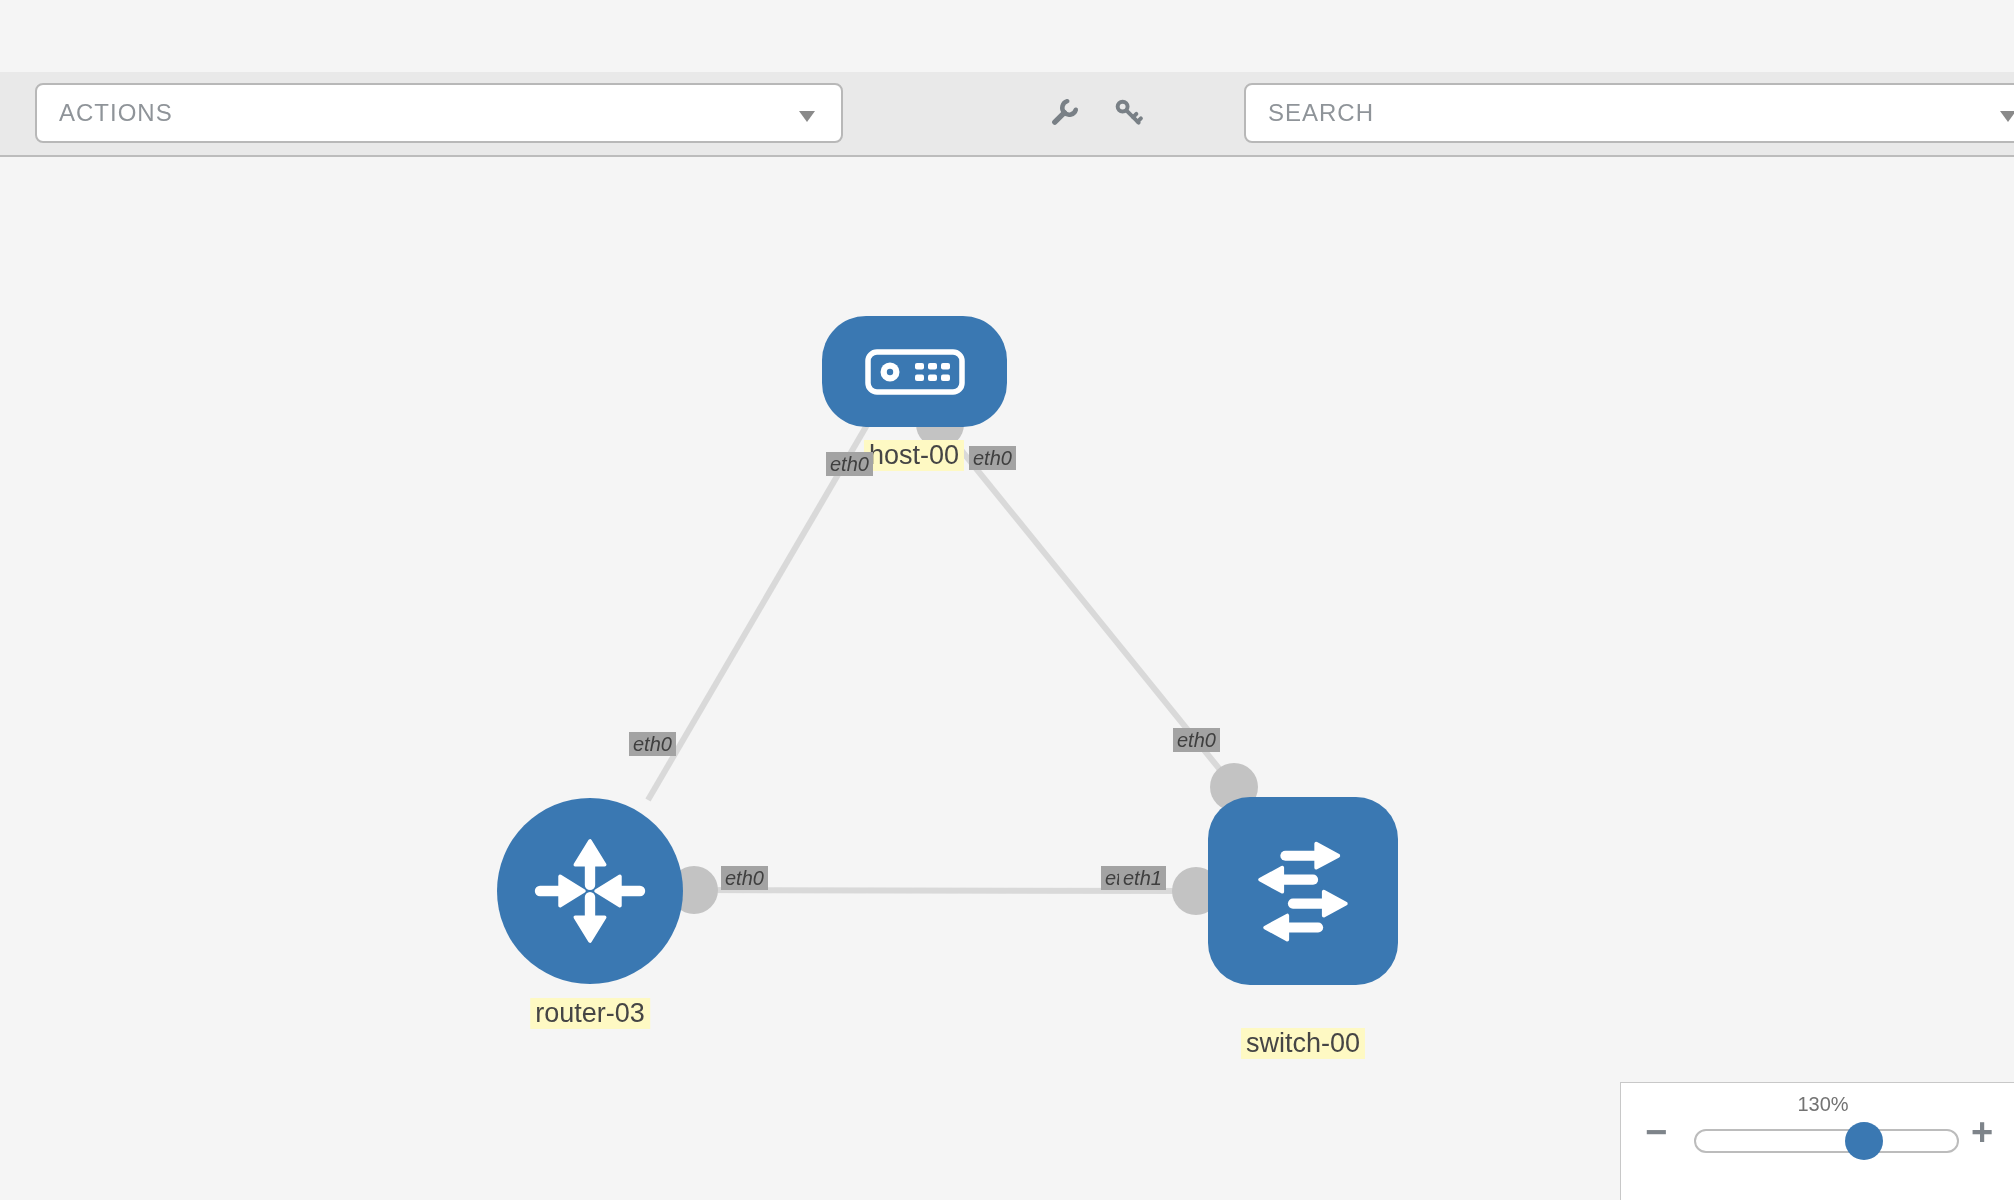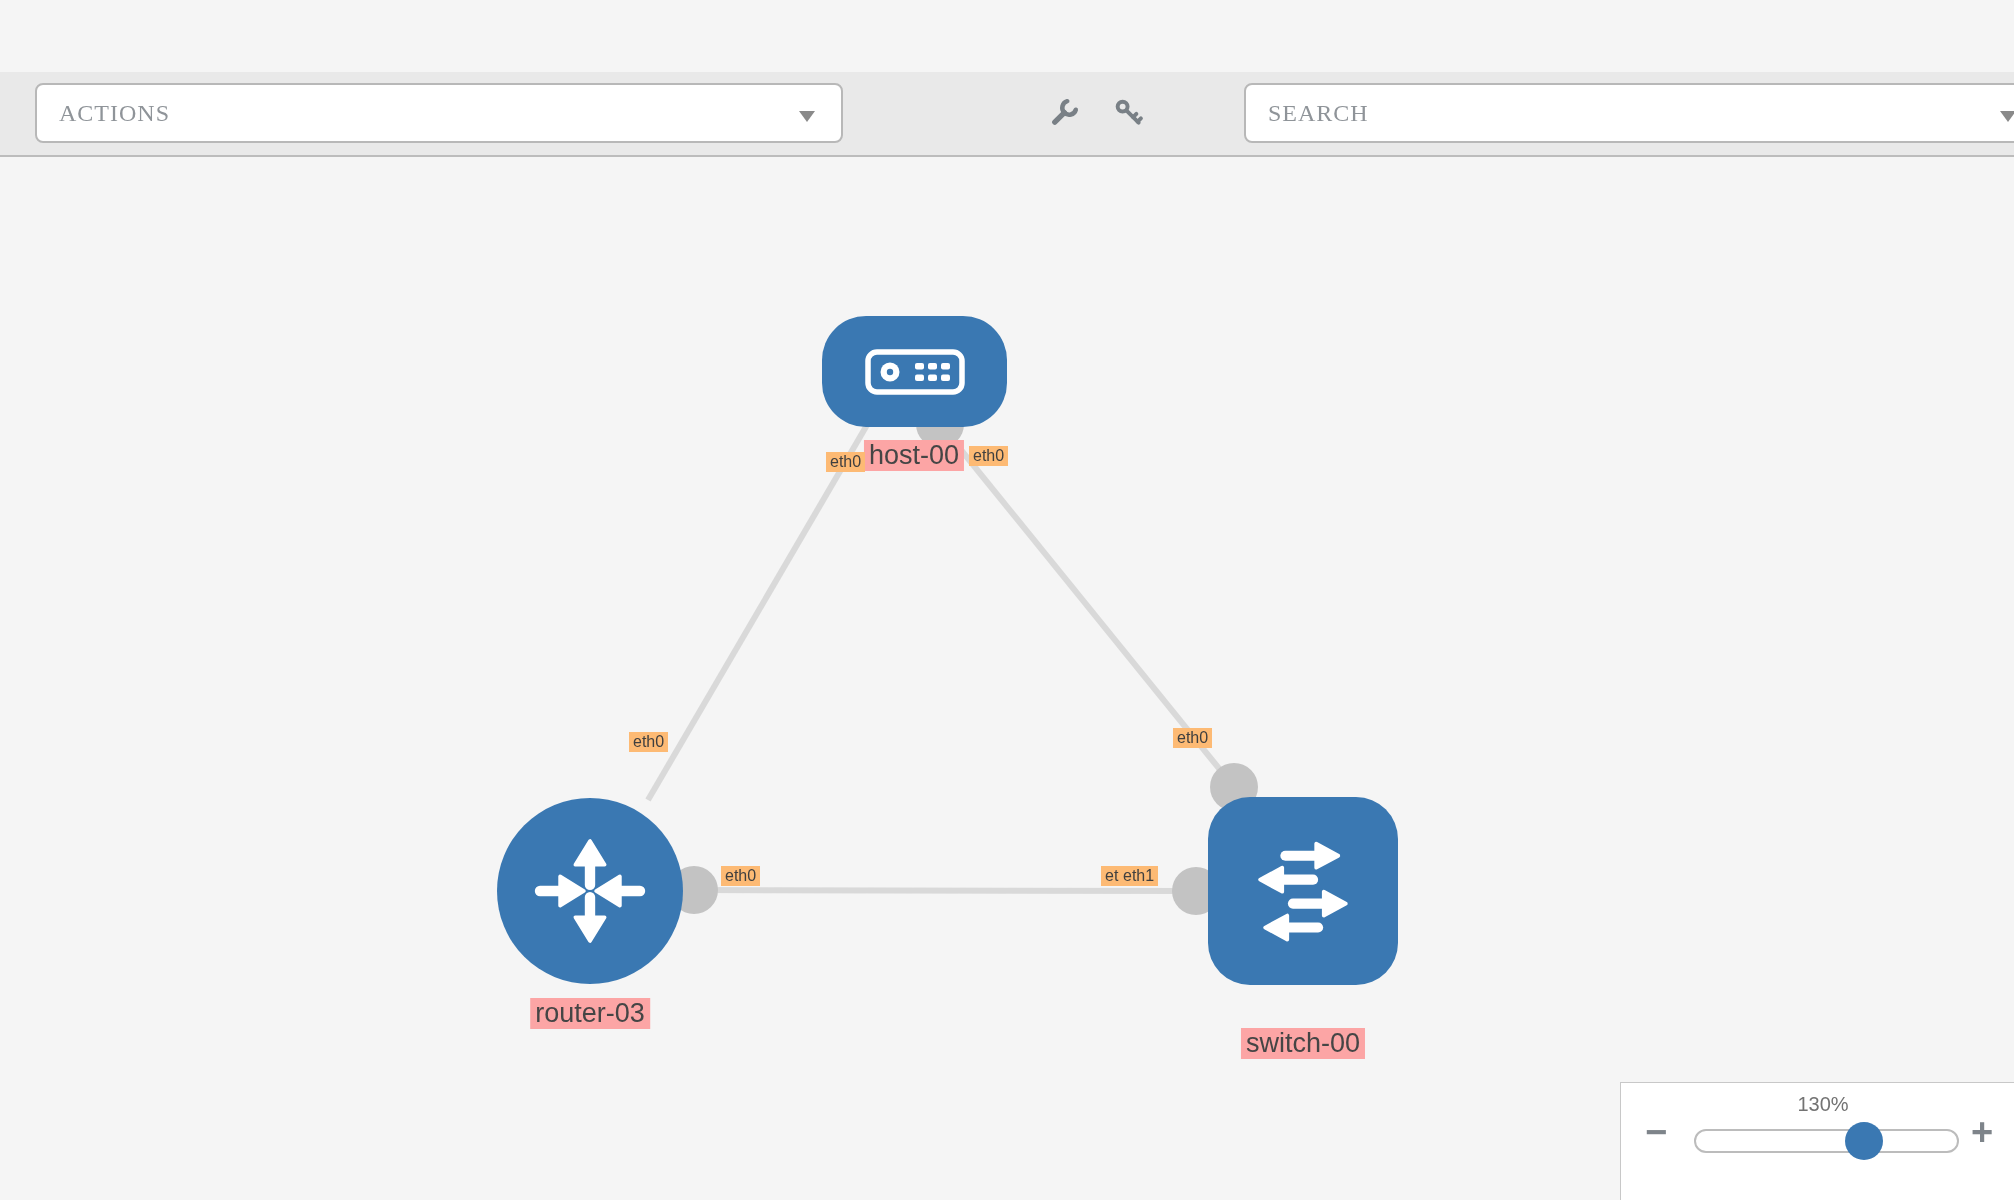--- a/index.html
+++ b/index.html
@@ -10,21 +10,21 @@
   .header{position:absolute;left:0;top:0;width:2014px;height:71px;background:#ffffff;
           border-bottom:1px solid #dedede;z-index:20;}
   .page-title{position:absolute;left:38px;top:14px;font-size:28px;font-weight:bold;color:#6a6a6a;}
   .close-btn{position:absolute;left:1945px;top:18px;width:34px;height:34px;border-radius:50%;
              background:#c9c9c9;display:flex;align-items:center;justify-content:center;cursor:pointer;}
   .close-btn span{color:#ffffff;font-size:19px;font-weight:bold;line-height:1;}
   
   .toolbar{position:absolute;left:0;top:72px;width:2014px;height:83px;background:#e9e9e9;
            border-bottom:2px solid #bcbcbc;z-index:20;}
   .combo{position:absolute;top:11px;height:60px;background:#ffffff;border:2px solid #b8b8b8;
-         border-radius:8px;box-sizing:border-box;display:flex;align-items:center;cursor:pointer;font-family:Liberation Serif, serif;}
+         border-radius:8px;box-sizing:border-box;display:flex;align-items:center;cursor:pointer;}
   .combo .combo-label{margin-left:22px;font-size:24px;color:#8f9499;letter-spacing:1px;}
   .combo .caret{position:absolute;right:26px;top:26px;width:0;height:0;
                 border-left:8px solid transparent;border-right:8px solid transparent;
                 border-top:11px solid #8a8a8a;}
   .combo.actions{left:35px;width:808px;}
   .combo.search{left:1244px;width:800px;}
   .tool-icon-btn{position:absolute;top:19px;width:48px;height:46px;display:flex;
                  align-items:center;justify-content:center;cursor:pointer;}
   .tool-icon-btn.wrench{left:1041px;}
   .tool-icon-btn.key{left:1104px;}
@@ -33,24 +33,24 @@
   .canvas{position:absolute;left:0;top:0;width:2014px;height:1200px;z-index:1;}
   #topo-svg{position:absolute;left:0;top:0;z-index:1;}
   .link-line{stroke:var(--link-gray,#d9d9d9);stroke-width:6;}
   .connector{fill:var(--connector-gray,#c3c3c3);}
   .node{position:absolute;background:var(--node-blue,#3a78b2);z-index:2;
         display:flex;align-items:center;justify-content:center;cursor:pointer;}
   .node-host{left:822px;top:316px;width:185px;height:111px;border-radius:44px;}
   .node-router{left:497px;top:798px;width:186px;height:186px;border-radius:50%;}
   .node-switch{left:1208px;top:797px;width:190px;height:188px;border-radius:42px;}
   .node svg{display:block;}
-  .node-label{position:absolute;z-index:4;background:#fca5a5;color:#454545;font-size:27px;
+  .node-label{position:absolute;z-index:4;background:#fef9c3;color:#454545;font-size:27px;
               padding:0 5px;white-space:nowrap;transform:translateX(-50%);}
-  .if-label{position:absolute;z-index:4;background:#fdba74;color:#3f3f3f;font-size:16px;
-            padding:1px 4px;white-space:nowrap;line-height:1.1;}
+  .if-label{position:absolute;z-index:4;background:#a3a3a3;color:#3f3f3f;font-size:20px;
+            padding:1px 4px;white-space:nowrap;line-height:1.1;font-style:italic;}
   .if-ghost{z-index:3;}
   .if-over{z-index:5;}
   
   .zoom-panel{position:absolute;left:1620px;top:1082px;width:420px;height:140px;background:#ffffff;
               border:1px solid #c8c8c8;z-index:10;box-sizing:border-box;}
   .zoom-percent{position:absolute;left:202px;top:10px;transform:translateX(-50%);
                 font-size:20px;color:#737373;}
   .zoom-minus,.zoom-plus{position:absolute;top:30px;font-size:38px;font-weight:bold;color:#7e848a;
                          cursor:pointer;line-height:1;}
   .zoom-minus{left:24px;}

